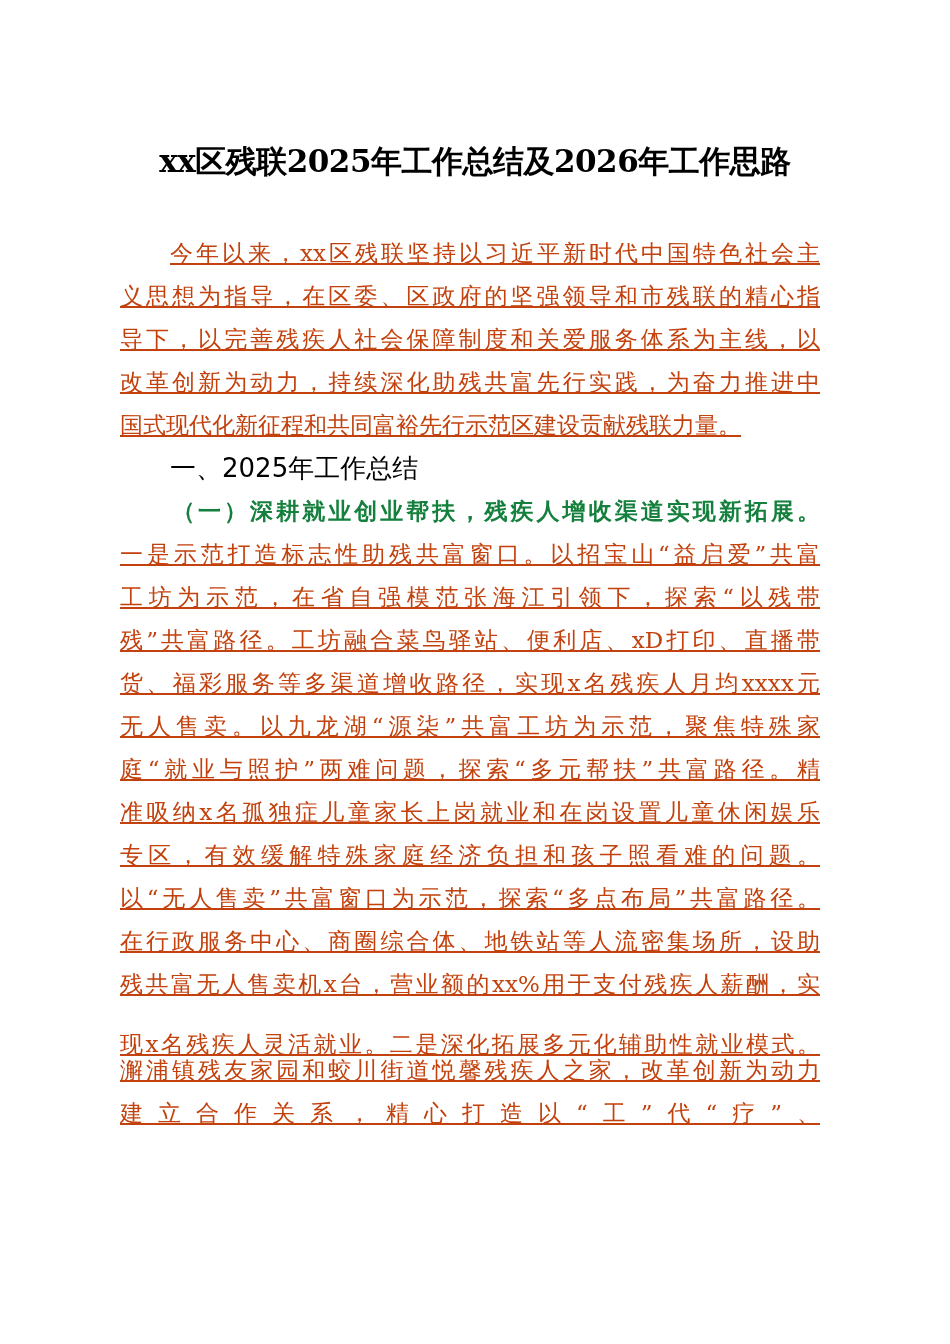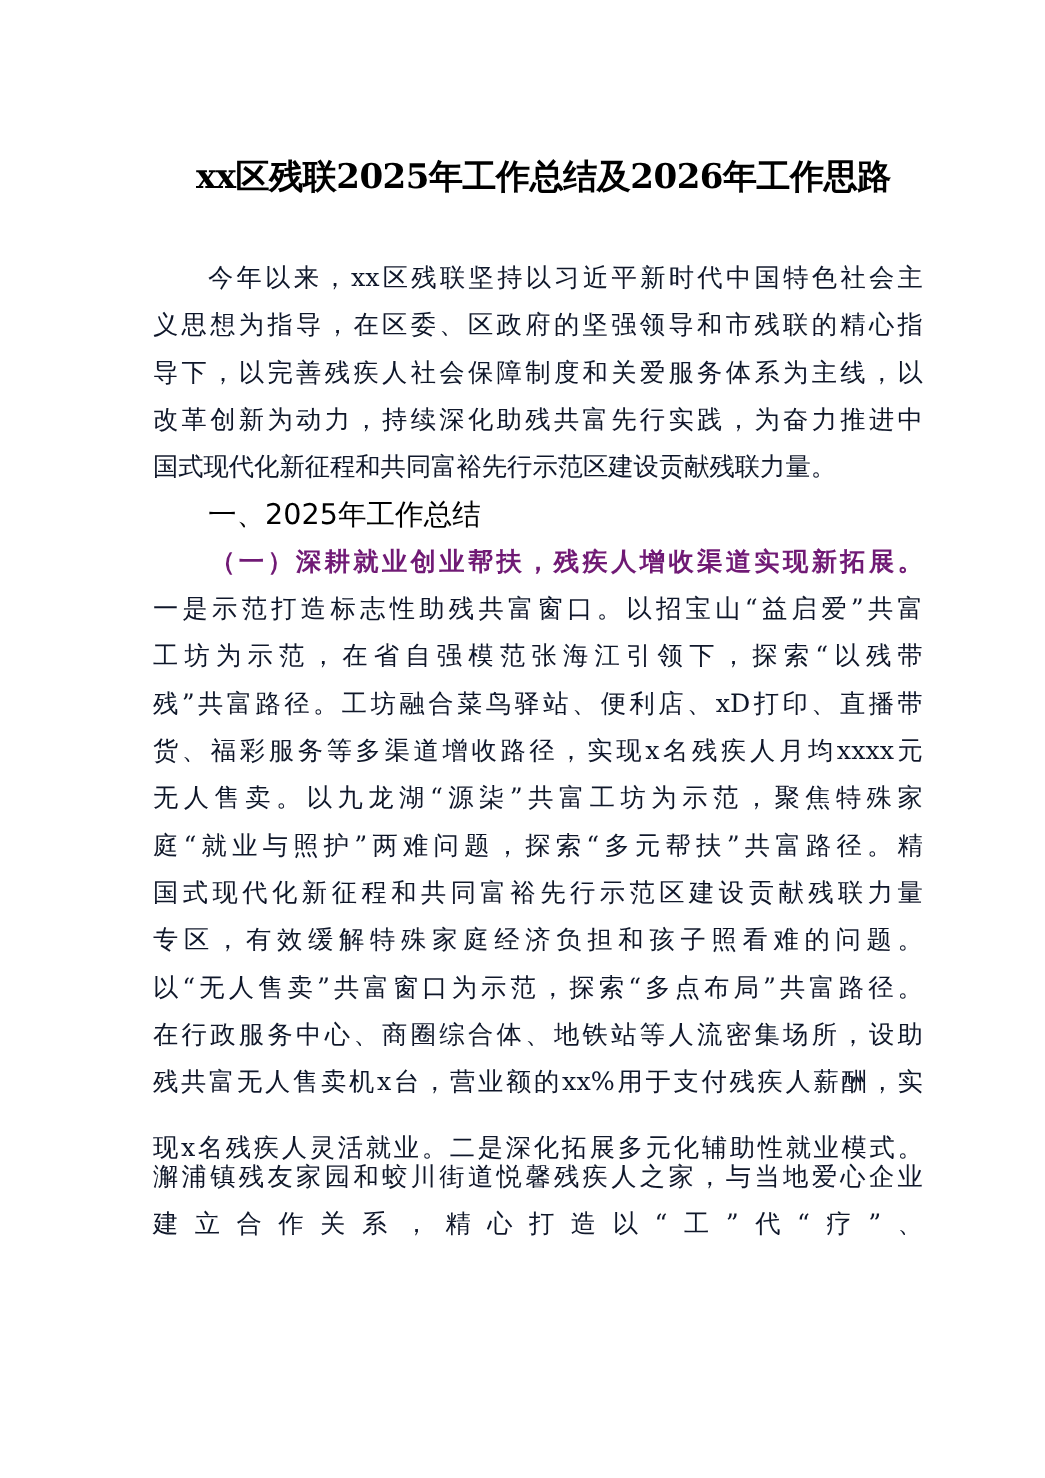--- a/index.html
+++ b/index.html
@@ -14,21 +14,20 @@
       overflow: hidden;
       color: #000000;
     }
     .page {
       position: absolute;
       left: 0;
       top: 0;
       width: 804px;
       height: 1344px;
       background: #ffffff;
-      margin-left: 19px;
     }
     .title {
       position: absolute;
       left: 100px;
       top: 138px;
       width: 750px;
       height: 46px;
       line-height: 46px;
       text-align: center;
       font-family: "DejaVu Serif", "Liberation Serif", serif;
@@ -41,21 +40,22 @@
       position: absolute;
       left: 120px;
       width: 700px;
       height: 40px;
       line-height: 40px;
       font-family: "DejaVu Serif", "Liberation Serif", serif;
       font-size: 23px;
       white-space: nowrap;
       text-align: justify;
       text-align-last: justify;
-      color: #0f172a;
+      color: #c2410c;
+      text-decoration: underline;
     }
     .line.indent {
       left: 170px;
       width: 650px;
     }
     .line.last {
       text-align-last: left;
     }
     .heading {
       position: absolute;
@@ -71,21 +71,21 @@
       position: absolute;
       left: 172px;
       width: 648px;
       height: 40px;
       line-height: 40px;
       font-family: "DejaVu Serif", "Liberation Serif", serif;
       font-size: 23px;
       white-space: nowrap;
       text-align: justify;
       text-align-last: justify;
-      color: #701a75;
+      color: #15803d;
       font-weight: bold;
     }
   </style>
 </head>
 <body>
 
 <div class="page">
 
   <div class="title">xx区残联2025年工作总结及2026年工作思路</div>
 
@@ -98,22 +98,22 @@
   <div class="heading" style="top:448px;">一、2025年工作总结</div>
 
   <div class="subheading" style="top:491px;">（一）深耕就业创业帮扶，残疾人增收渠道实现新拓展。</div>
 
   <div class="line" style="top:534px;">一是示范打造标志性助残共富窗口。以招宝山“益启爱”共富</div>
   <div class="line" style="top:577px;">工坊为示范，在省自强模范张海江引领下，探索“以残带</div>
   <div class="line" style="top:620px;">残”共富路径。工坊融合菜鸟驿站、便利店、xD打印、直播带</div>
   <div class="line" style="top:663px;">货、福彩服务等多渠道增收路径，实现x名残疾人月均xxxx元</div>
   <div class="line" style="top:706px;">无人售卖。以九龙湖“源柒”共富工坊为示范，聚焦特殊家</div>
   <div class="line" style="top:749px;">庭“就业与照护”两难问题，探索“多元帮扶”共富路径。精</div>
-  <div class="line" style="top:792px;">国式现代化新征程和共同富裕先行示范区建设贡献残联力量</div>
+  <div class="line" style="top:792px;">准吸纳x名孤独症儿童家长上岗就业和在岗设置儿童休闲娱乐</div>
   <div class="line" style="top:878px;">以“无人售卖”共富窗口为示范，探索“多点布局”共富路径。</div>
   <div class="line" style="top:835px;">专区，有效缓解特殊家庭经济负担和孩子照看难的问题。</div>
   <div class="line" style="top:921px;">在行政服务中心、商圈综合体、地铁站等人流密集场所，设助</div>
   <div class="line" style="top:964px;">残共富无人售卖机x台，营业额的xx%用于支付残疾人薪酬，实</div>
   <div class="line" style="top:1024px;">现x名残疾人灵活就业。二是深化拓展多元化辅助性就业模式。</div>
-  <div class="line" style="top:1050px;">澥浦镇残友家园和蛟川街道悦馨残疾人之家，与当地爱心企业</div>
+  <div class="line" style="top:1050px;">澥浦镇残友家园和蛟川街道悦馨残疾人之家，改革创新为动力</div>
   <div class="line" style="top:1093px;">建立合作关系，精心打造以“工”代“疗”、</div>
 
 </div>
 
 </body></html>

